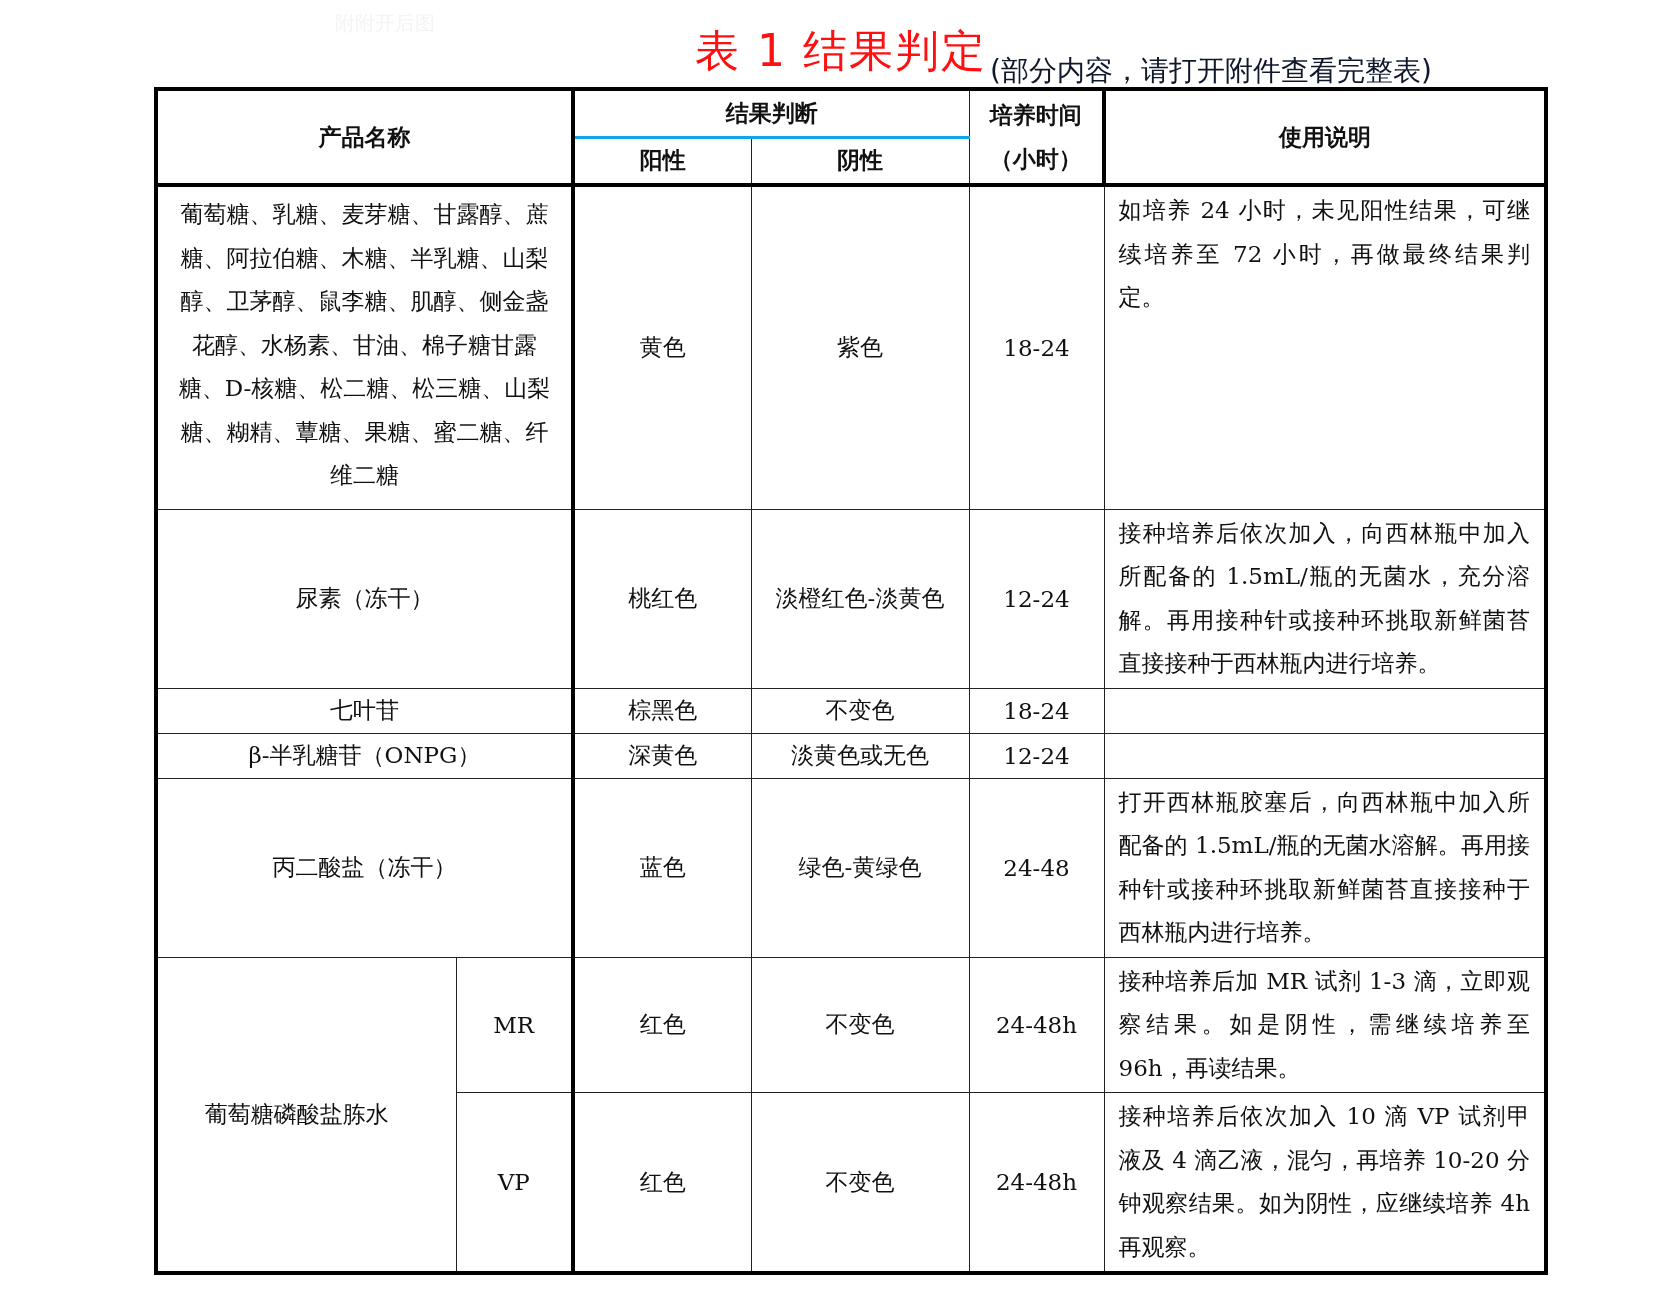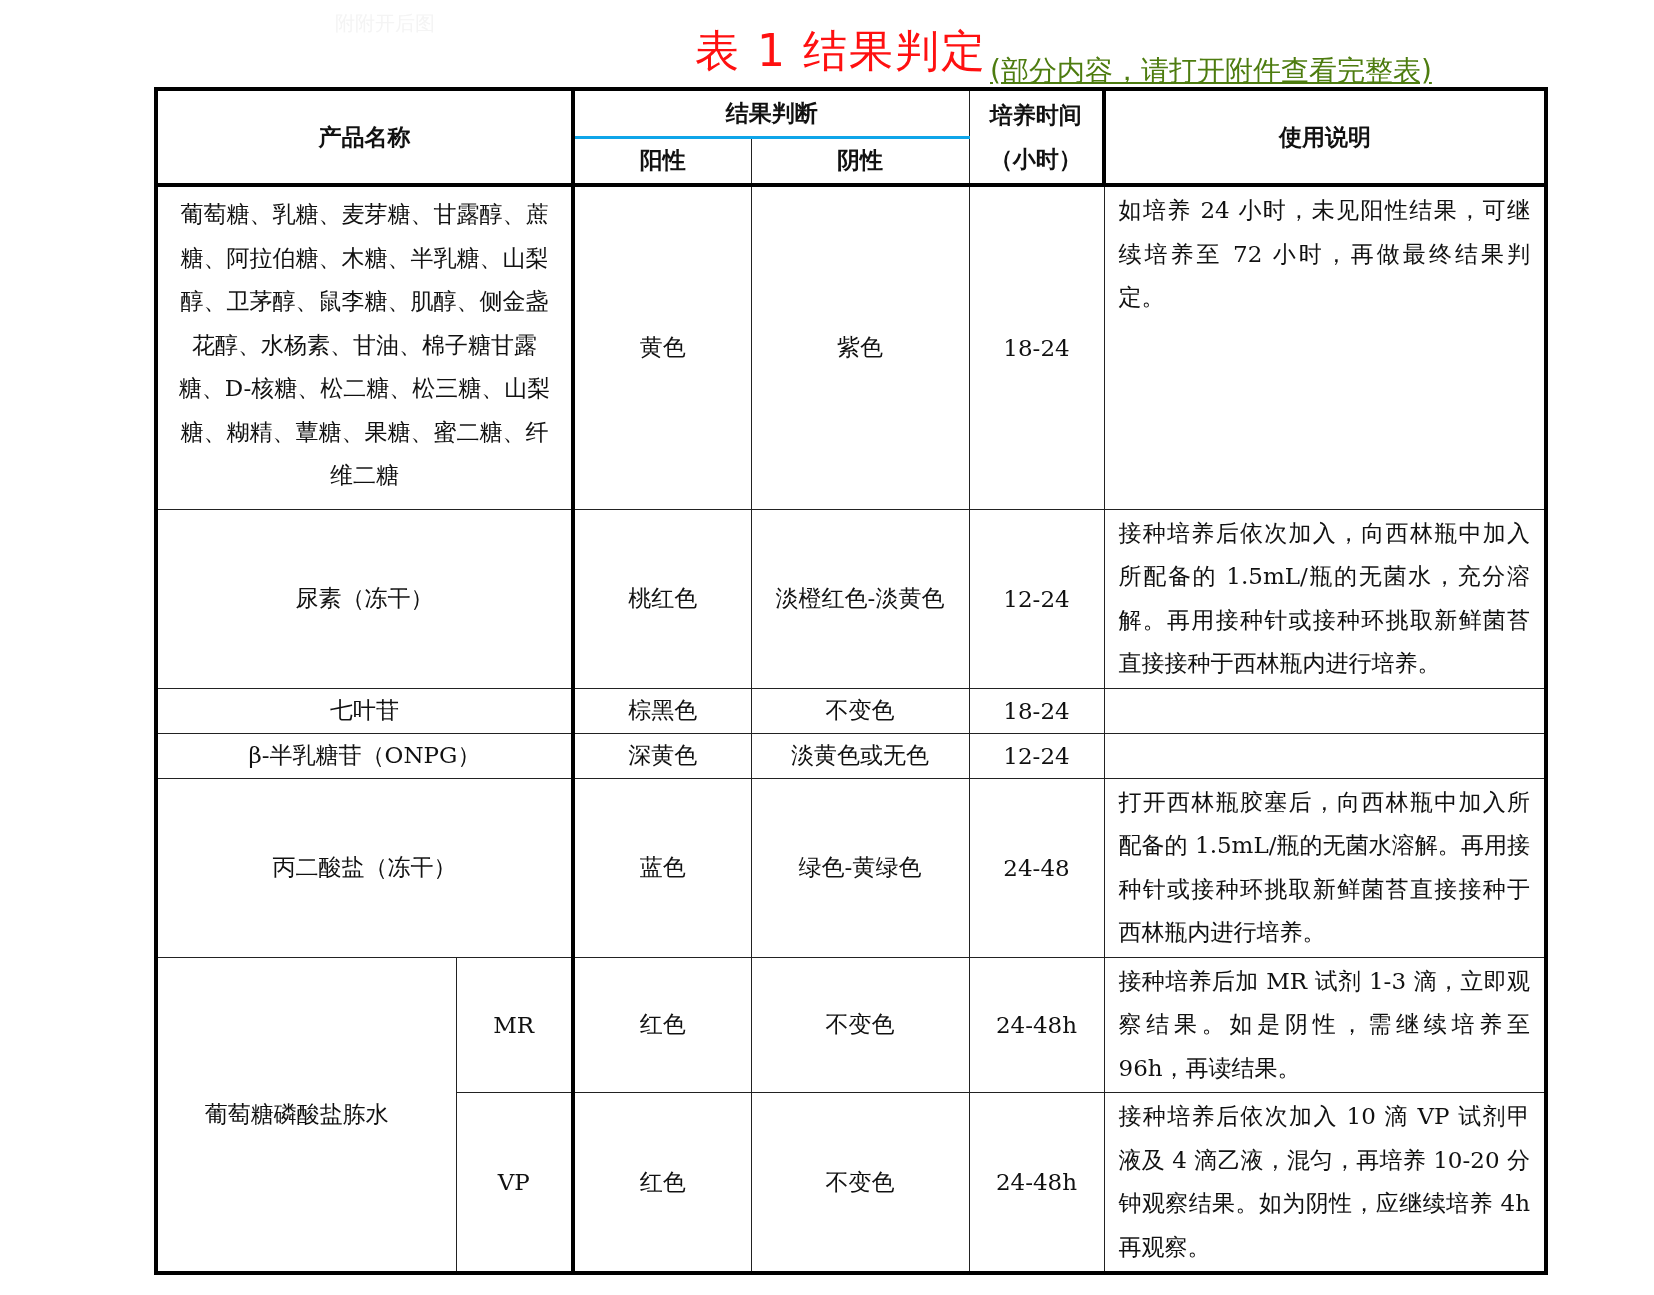--- a/index.html
+++ b/index.html
@@ -1,19 +1,19 @@
 <!DOCTYPE html>
 <html><head>
 <meta charset="utf-8">
 <style>
   html, body { margin:0; padding:0; background:#ffffff; }
   body { width:1654px; height:1295px; position:relative; overflow:hidden; font-family:"DejaVu Serif","Liberation Serif", serif; color:#111; }
   .ghost { position:absolute; left:335px; top:10px; font-size:20px; color:#f4f4f4; font-family:"DejaVu Sans", sans-serif; }
   .title { position:absolute; left:695px; top:22px; font-size:44px; color:#ff1010; font-family:"DejaVu Sans","Liberation Sans", sans-serif; letter-spacing:2px; }
-  .subtitle { position:absolute; left:990px; top:52px; font-size:28px; color:#4d7c0f; font-family:"DejaVu Sans","Liberation Sans", sans-serif;text-decoration:underline; }
+  .subtitle { position:absolute; left:990px; top:52px; font-size:28px; color:#0f172a; font-family:"DejaVu Sans","Liberation Sans", sans-serif; }
   table.main { position:absolute; left:154px; top:87px; width:1390px; border-collapse:collapse; border:4px solid #000; table-layout:fixed;padding-left:24px; }
   table.main td, table.main th { border:1.5px solid #222; font-size:23px; text-align:center; vertical-align:middle; padding:0; }
   th { font-family:"DejaVu Sans","Liberation Sans", sans-serif; font-weight:bold; font-size:23px; }
   .thick-right { border-right:4px solid #000 !important; }
   .thick-bottom { border-bottom:4px solid #000 !important; }
   .left-text { text-align:left; padding:6px 16px !important; line-height:43.5px; vertical-align:top !important; }
   .desc { text-align:left !important; padding:2px 14px 2px 14px !important; line-height:43.5px; vertical-align:top !important; text-align:justify !important; }
   .th-line { line-height:44px; }
 </style>
 </head>

